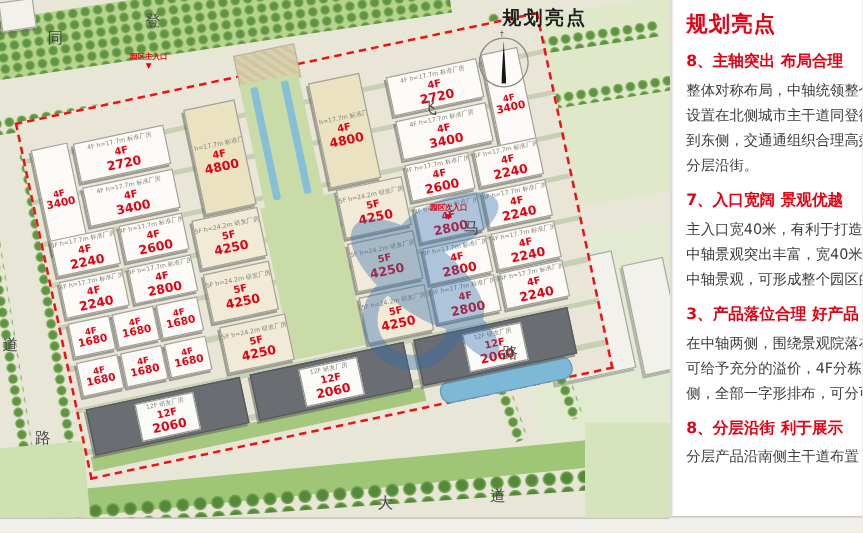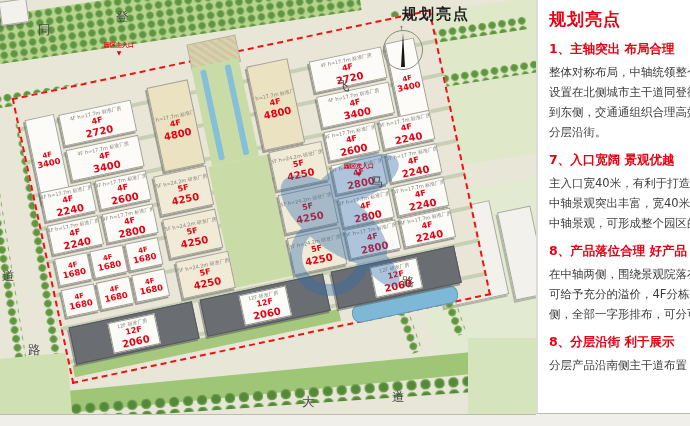--- a/index.html
+++ b/index.html
@@ -364,36 +364,36 @@
     <span class="roadchar" style="left: 302px; top: 394px;">大</span>
     <span class="roadchar" style="left: 392px; top: 389px;">道</span>
     <span class="entr" style="left: 104px; top: 41px;">园区主入口<span class="arr">▼</span></span>
     <span class="entr" style="left: 344px; top: 162px;">园区次入口<span class="arr">▼</span></span>
   </div>
 
 <div class="panel">
   <div class="panel-title">规划亮点</div>
 
   <div class="sec">
-    <div class="sec-h">1、主轴突出 布局合理</div>
+    <div class="sec-h">8、主轴突出 布局合理</div>
     <div class="sec-line">整体对称布局，中轴统领整个</div>
     <div class="sec-line">设置在北侧城市主干道同登街</div>
     <div class="sec-line">到东侧，交通通组织合理高效</div>
     <div class="sec-line">分层沿街。</div>
   </div>
 
   <div class="sec">
     <div class="sec-h">7、入口宽阔 景观优越</div>
     <div class="sec-line">主入口宽40米，有利于打造园</div>
     <div class="sec-line">中轴景观突出丰富，宽40米长</div>
     <div class="sec-line">中轴景观，可形成整个园区的</div>
   </div>
 
   <div class="sec">
-    <div class="sec-h">8、产品落位合理 好产品</div>
+    <div class="sec-h">3、产品落位合理 好产品</div>
     <div class="sec-line">在中轴两侧，围绕景观院落布</div>
     <div class="sec-line">可给予充分的溢价，4F分栋产</div>
     <div class="sec-line">侧，全部一字形排布，可分可</div>
   </div>
 
   <div class="sec">
     <div class="sec-h">8、分层沿街 利于展示</div>
     <div class="sec-line">分层产品沿南侧主干道布置，</div>
   </div>
 </div>

